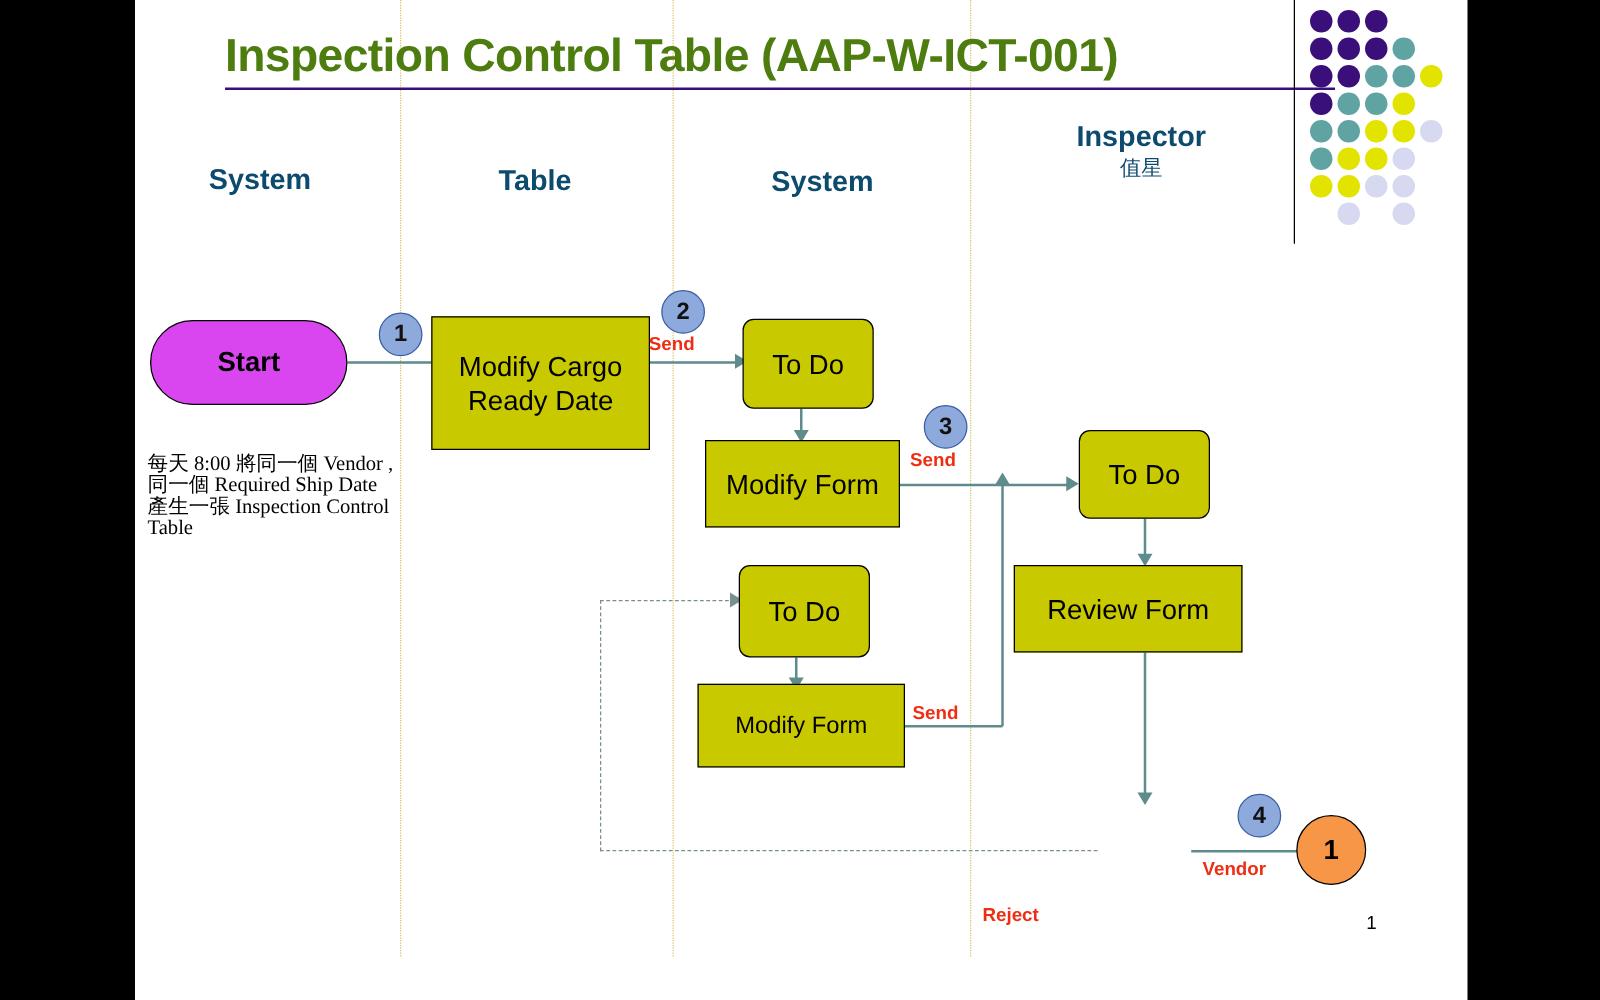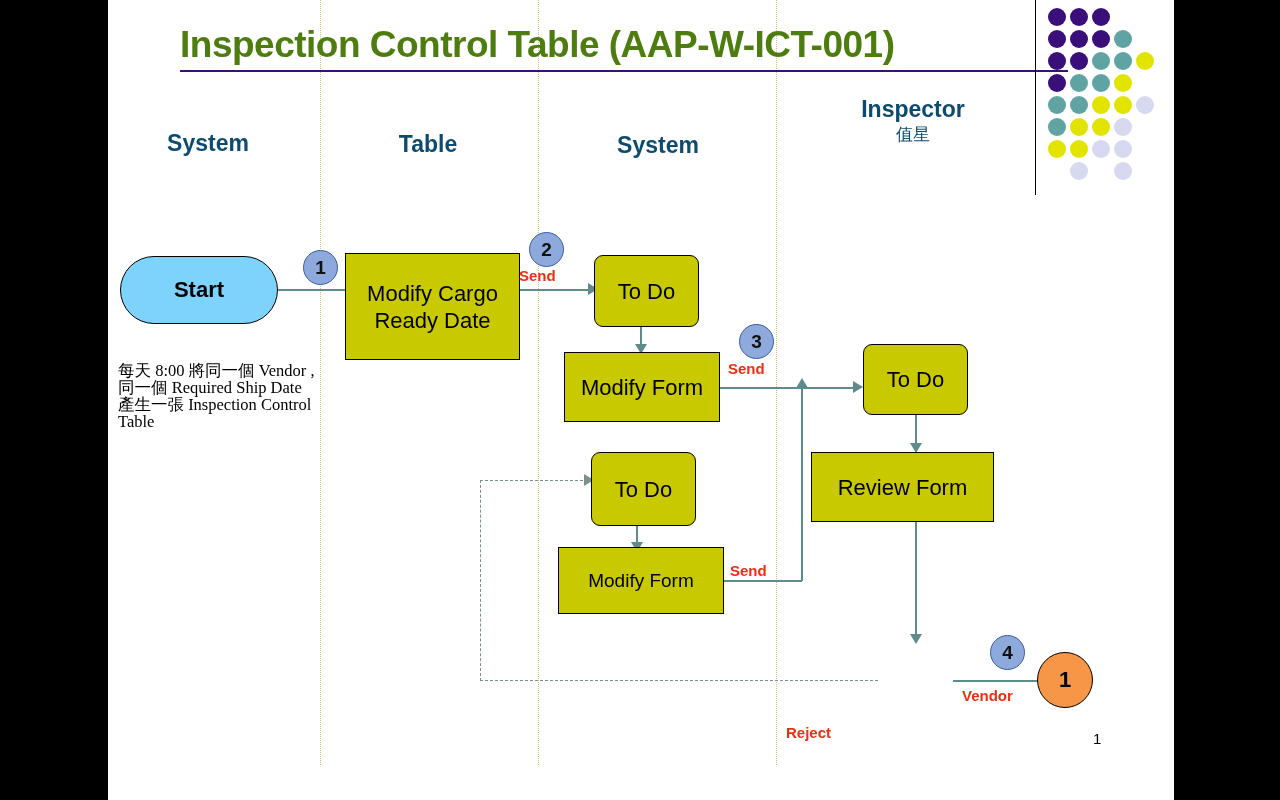--- a/index.html
+++ b/index.html
@@ -20,21 +20,21 @@
   #dots{position:absolute;left:940px;top:8px;width:120px;height:180px;}
   #dots span{position:absolute;width:18px;height:18px;border-radius:50%;}
 
   .note{position:absolute;left:10px;top:362px;width:200px;font-family:"Liberation Serif",serif;
         font-size:16.5px;line-height:17px;color:#000;}
 
   .node{position:absolute;box-sizing:border-box;display:flex;align-items:center;justify-content:center;
         text-align:center;color:#000;}
   .proc{background:#c9c900;border:1.5px solid #000;font-size:22px;line-height:27px;}
   .proc.round{border-radius:9px;}
-  .start{background:#7dd3fc;border:1.5px solid #000;border-radius:40px;font-size:22px;font-weight:bold;}
+  .start{background:#d946ef;border:1.5px solid #000;border-radius:40px;font-size:22px;font-weight:bold;}
   .endc{background:#f79646;border:1.5px solid #000;border-radius:50%;font-size:22px;font-weight:bold;}
 
   .diamond{position:absolute;}
   .diamond .dshape{position:absolute;inset:0;background:#c9c900;
         border:1.5px solid #000;transform:rotate(45deg);}
   .diamond .dlabel{position:absolute;inset:0;display:flex;align-items:center;justify-content:center;
         font-size:22px;color:#000;}
 
   .badge{position:absolute;width:33px;height:33px;border-radius:50%;background:#8ea9db;
          border:1.5px solid #3b5ea5;display:flex;align-items:center;justify-content:center;

